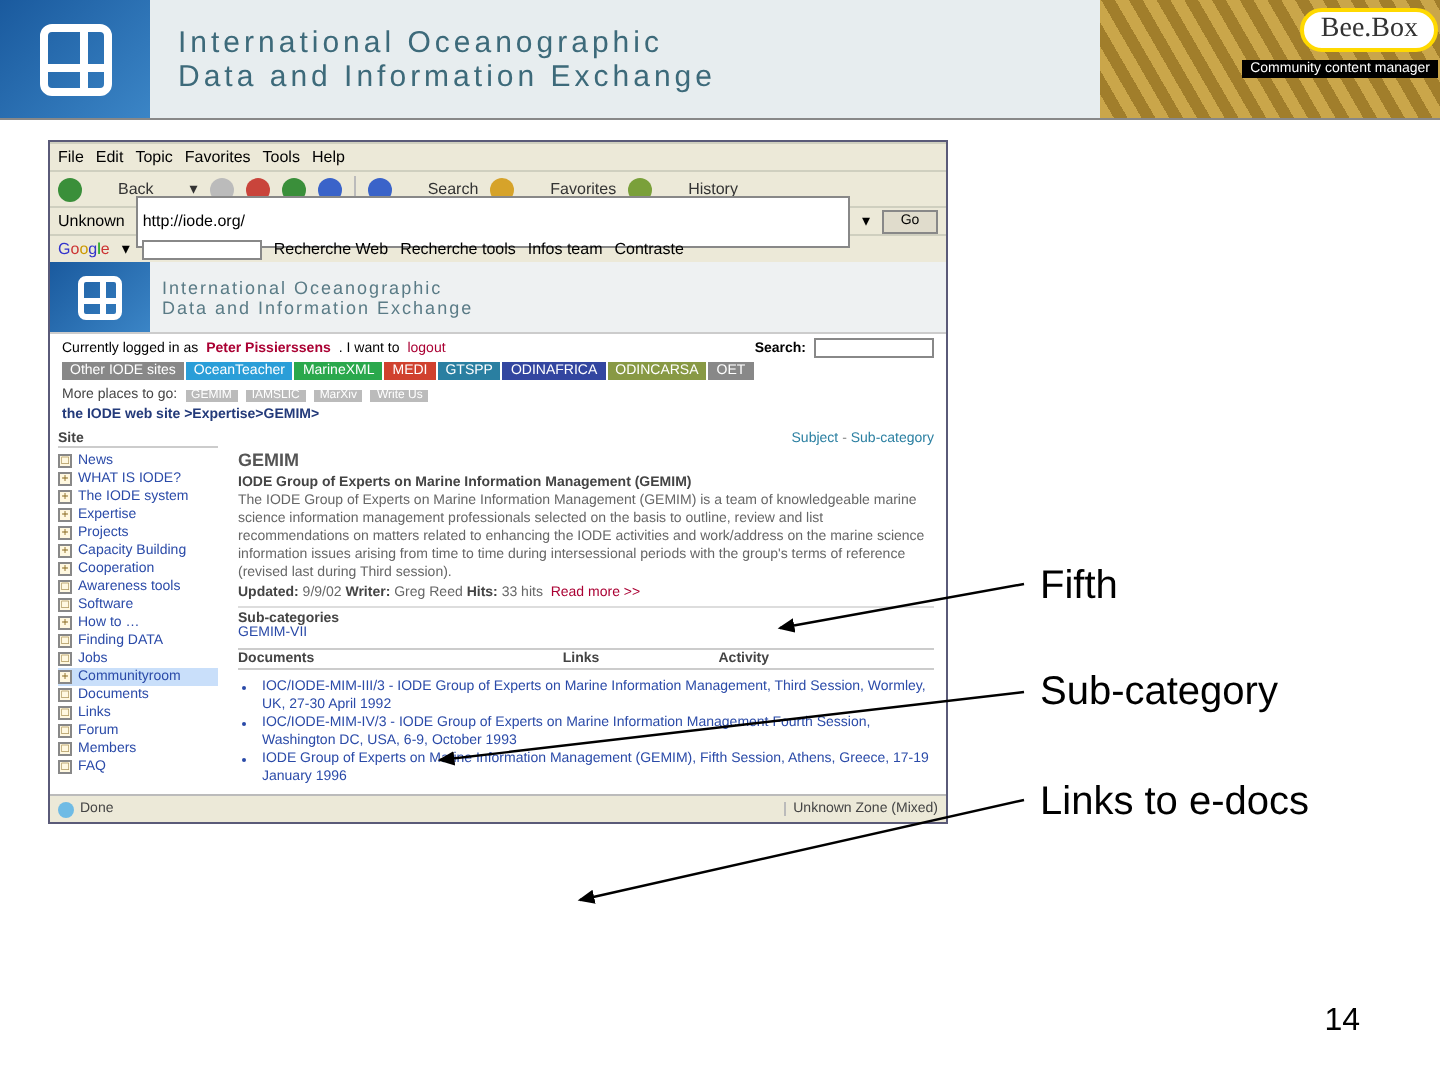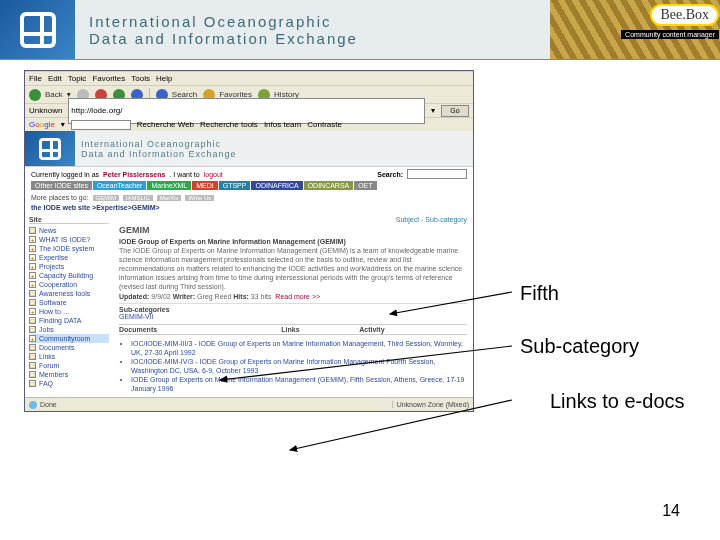--- a/index.html
+++ b/index.html
@@ -89,21 +89,21 @@
     font-size:8px;
   }
   .titlebar .controls { margin-left:auto; display:flex; gap:1px;}
   .titlebar .ctl { width:12px; height:10px; background:#3a77d6; border:1px solid #1b4a99; color:#fff; font-size:7px; line-height:8px; text-align:center;}
   .menubar, .toolbar, .addrbar, .googlebar {
     height: 14px; display:flex; align-items:center; gap:6px;
     padding: 0 4px; border-top:1px solid #cfcfbf; font-size:8px;
     background:#ece9d8;
   }
   .toolbar { height:18px;}
-  .tb-btn { display:flex; align-items:center; gap:4px; font-size:8px; color:#333;}
+  .tb-btn { display:flex; align-items:center; gap:18px; font-size:8px; color:#333;}
   .tb-ico { width:12px; height:12px; border-radius:50%;}
   .addrbar input {
     flex:1; height:12px; font-size:8px; border:1px solid #888; background:#fff;
     padding:12px 2px;
   }
   .gobtn { width:28px; height:12px; border:1px solid #888; background:#e0dccc; font-size:7px;}
   .googlebar { height:14px; font-size:8px;}
   .glabel { font-weight:normal;}
   .g-r{color:#c33}.g-b{color:#33c}.g-y{color:#c90}.g-g{color:#090}
 
@@ -168,21 +168,21 @@
 
   
   .callout {
     position:absolute;
     font-size: 20px;
     font-family: Arial,sans-serif;
     color:#000;
   }
   .callout-topic   { left: 520px; top: 222px; }
   .callout-subcat  { left: 520px; top: 275px; }
-  .callout-links   { left: 550px; top: 330px; }
+  .callout-links   { left: 520px; top: 330px; }
 
   .pagenum {
     position:absolute; right:40px; bottom:20px; font-size:16px; color:#000;
   }
 
   
   svg.arrows {
     position:absolute; left:0; top:0; pointer-events:none;
   }
 </style>

